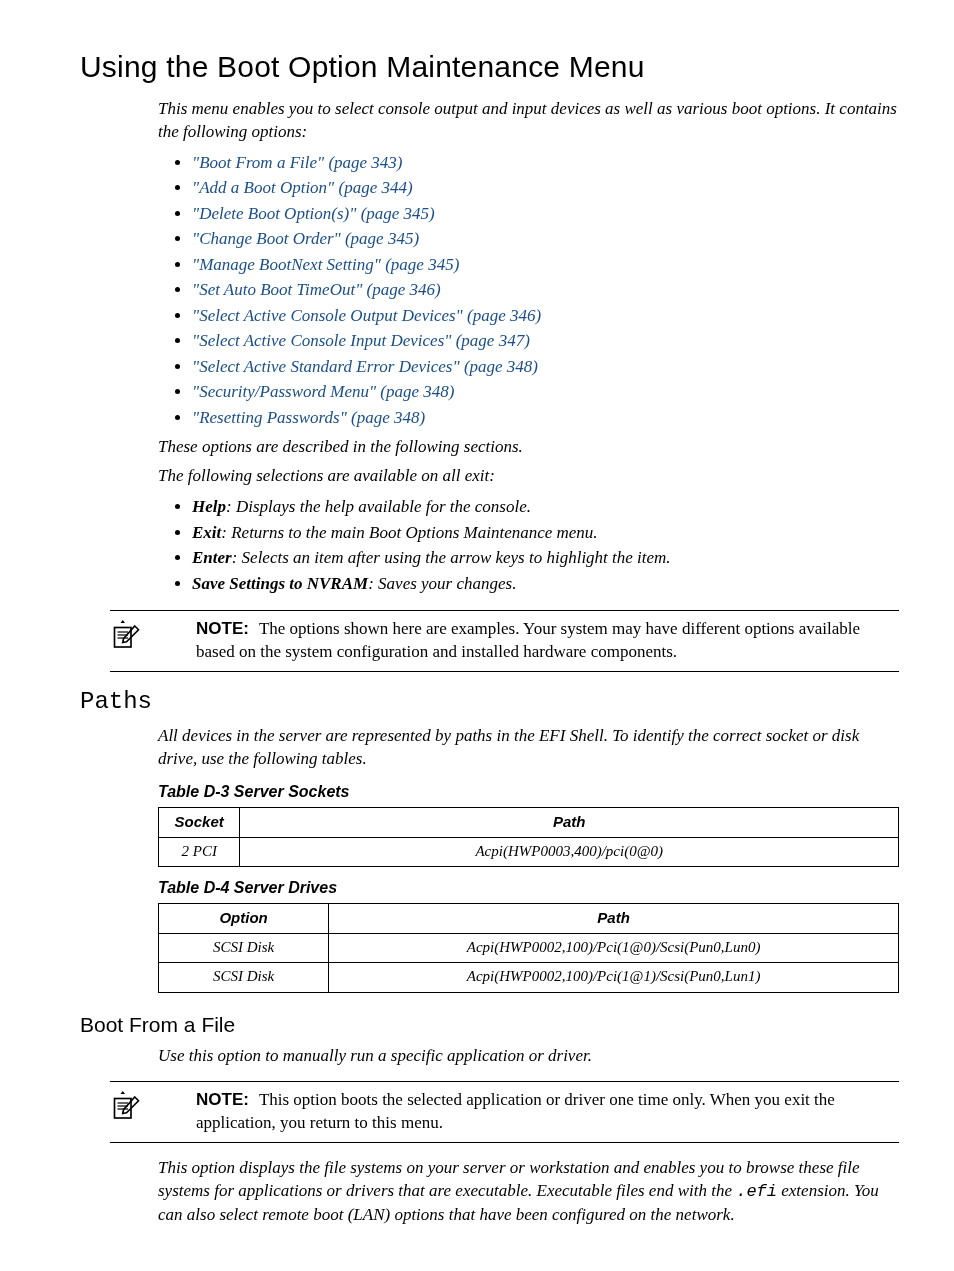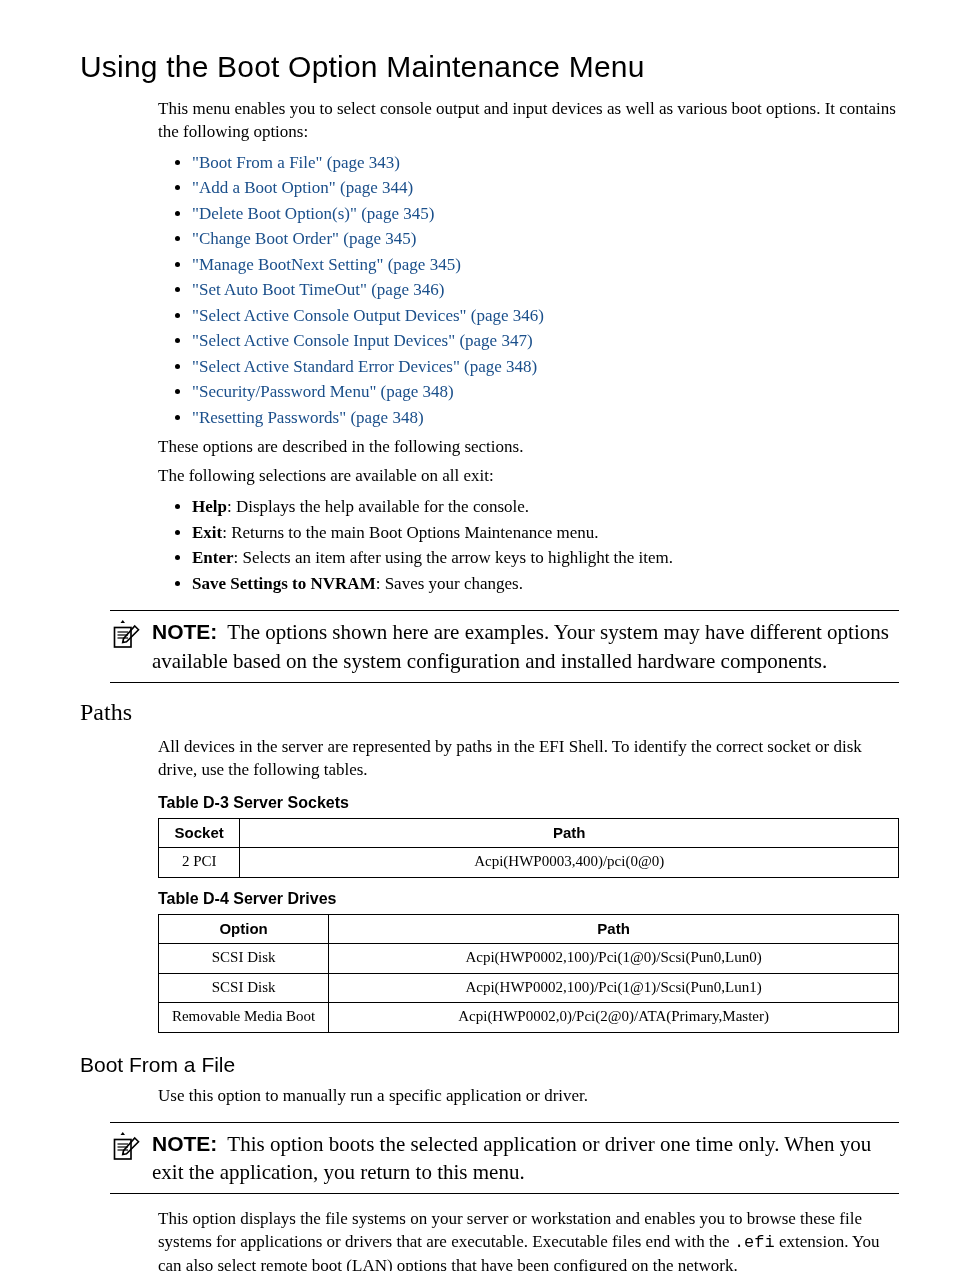--- a/index.html
+++ b/index.html
@@ -18,21 +18,21 @@
     position: relative;
     min-height: 1271px;
   }
   h1 {
     font-family: Futura, "Century Gothic", "Trebuchet MS", Arial, sans-serif;
     font-weight: 300;
     font-size: 30px;
     margin: 0 0 14px 0;
     letter-spacing: 0.2px;
   }
-  .indent-block { margin-left: 78px; }
+  .indent-block { margin-left: 78px; font-style: italic; }
   p {
     margin: 0 0 6px 0;
     font-size: 17px;
     line-height: 1.35;
   }
   ul.bullets {
     margin: 4px 0 6px 0;
     padding-left: 34px;
     font-size: 17px;
     line-height: 1.5;
@@ -50,31 +50,32 @@
     align-items: flex-start;
   }
   .note-icon {
     width: 34px;
     flex: 0 0 34px;
     margin-right: 8px;
     margin-top: 2px;
   }
   .note-body {
     flex: 1;
-    font-size: 21px;
+    font-size: 17px;
     line-height: 1.35;
+    margin-left: 44px;
   }
   .note-body .note-label {
     font-family: Futura, "Century Gothic", "Trebuchet MS", Arial, sans-serif;
     font-weight: 700;
     margin-right: 10px;
   }
 
   h2 {
-    font-family: Liberation Serif, serif;
+    font-family: Liberation Mono, monospace;
     font-weight: 300;
     font-size: 24px;
     margin: 16px 0 10px 0;
   }
   h3 {
     font-family: Futura, "Century Gothic", "Trebuchet MS", Arial, sans-serif;
     font-weight: 300;
     font-size: 21px;
     margin: 20px 0 8px 0;
   }
@@ -190,24 +191,20 @@
         <th>Path</th>
       </tr>
       <tr>
         <td>SCSI Disk</td>
         <td>Acpi(HWP0002,100)/Pci(1@0)/Scsi(Pun0,Lun0)</td>
       </tr>
       <tr>
         <td>SCSI Disk</td>
         <td>Acpi(HWP0002,100)/Pci(1@1)/Scsi(Pun0,Lun1)</td>
       </tr>
-      <tr>
-        <td>Removable Media Boot</td>
-        <td>Acpi(HWP0002,0)/Pci(2@0)/ATA(Primary,Master)</td>
-      </tr>
     </tbody>
       </table>
   </div>
 
   <h3>Boot From a File</h3>
 
   <div class="indent-block">
     <p>Use this option to manually run a specific application or driver.</p>
   </div>
 

